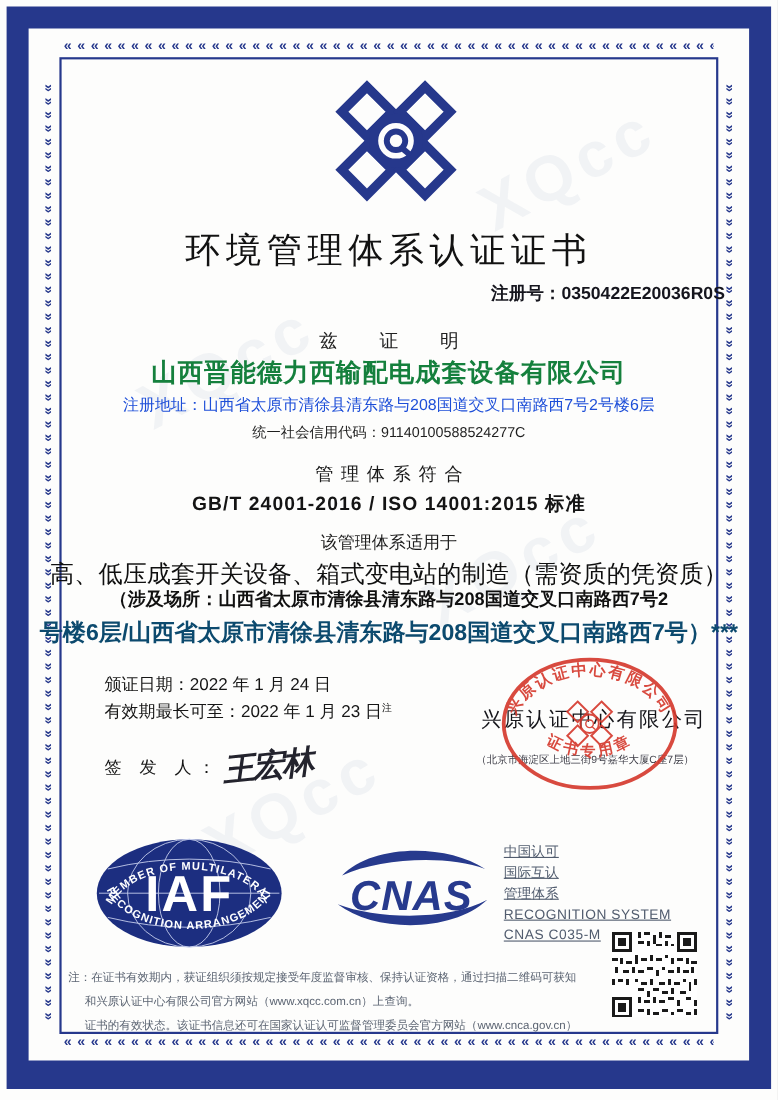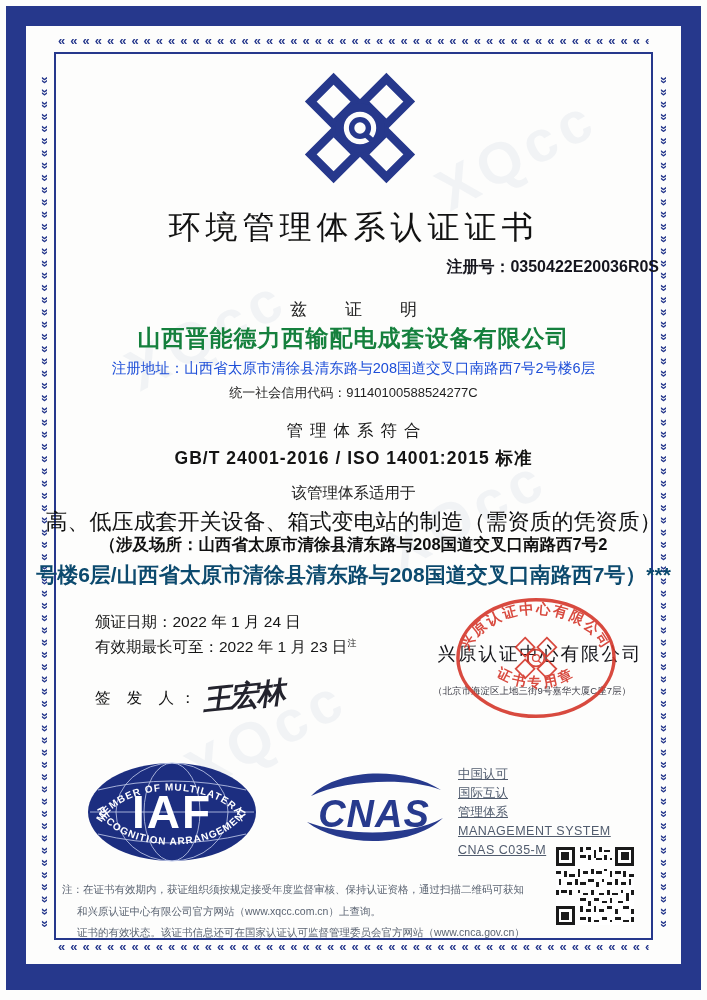--- a/index.html
+++ b/index.html
@@ -155,21 +155,21 @@
   <svg class="abs cnas" viewBox="0 0 150 88">
     <path d="M12 32 C 38 4 106 2 142 26 C 108 13 46 16 12 32 Z" fill="#273a8d"></path>
     <path d="M8 58 C 42 84 112 84 144 54 C 110 73 44 72 8 58 Z" fill="#273a8d"></path>
     <text x="75" y="63" text-anchor="middle" fill="#273a8d" font-size="38" font-weight="bold" font-style="italic" letter-spacing="1">CNAS</text>
   </svg>
 
   <div class="abs accred">
     <div>中国认可</div>
     <div>国际互认</div>
     <div>管理体系</div>
-    <div class="en">MANAGEMENT SYSTEM</div>
+    <div class="en">RECOGNITION SYSTEM</div>
     <div class="en">CNAS C035-M</div>
   </div>
 
   <svg class="abs qr" viewBox="0 0 29 29" shape-rendering="crispEdges">
     <rect x="0" y="0" width="29" height="29" fill="#ffffff"></rect>
     <g fill="#1a1a1a">
       <path fill-rule="evenodd" d="M0 0h7v7H0z M1 1v5h5V1z M2 2h3v3H2z"></path>
       <path fill-rule="evenodd" d="M22 0h7v7h-7z M23 1v5h5V1z M24 2h3v3h-3z"></path>
       <path fill-rule="evenodd" d="M0 22h7v7H0z M1 23v5h5v-5z M2 24h3v3H2z"></path>
       <path d="M9 0h1v2H9z M11 0h2v1h-2z M14 1h1v3h-1z M16 0h1v2h-1z M18 1h2v1h-2z M9 3h2v1H9z M12 3h1v2h-1z M15 4h2v1h-2z M18 3h1v2h-1z M20 4h1v1h-1z M0 9h2v1H0z M3 9h1v2H3z M5 10h2v1H5z M8 8h1v3H8z M10 9h2v1h-2z M13 8h1v2h-1z M15 9h2v1h-2z M18 8h1v1h-1z M20 9h1v2h-1z M22 9h2v1h-2z M25 9h1v2h-1z M27 10h2v1h-2z M1 12h1v2H1z M4 13h2v1H4z M7 12h1v2H7z M9 13h2v1H9z M12 12h2v1h-2z M15 13h1v2h-1z M17 12h1v1h-1z M19 13h2v1h-2z M22 12h1v2h-1z M24 13h2v1h-2z M27 12h1v2h-1z M0 16h1v2H0z M2 16h2v1H2z M5 16h1v2H5z M8 16h1v1H8z M10 17h2v1h-2z M13 16h1v2h-1z M16 17h2v1h-2z M19 16h1v2h-1z M21 17h2v1h-2z M24 16h1v1h-1z M26 17h1v2h-1z M28 16h1v2h-1z M9 19h2v1H9z M12 20h1v2h-1z M14 19h2v1h-2z M17 20h2v1h-2z M20 19h1v2h-1z M23 20h2v1h-2z M26 19h1v1h-1z M9 22h1v2H9z M11 23h2v1h-2z M14 22h1v2h-1z M16 23h2v1h-2z M19 22h2v1h-2z M22 23h1v2h-1z M25 22h2v1h-2z M28 23h1v2h-1z M9 26h2v1H9z M12 26h1v2h-1z M14 27h2v1h-2z M17 26h2v1h-2z M20 27h1v1h-1z M22 26h2v1h-2z M25 27h2v1h-2z M28 26h1v2h-1z"></path>

